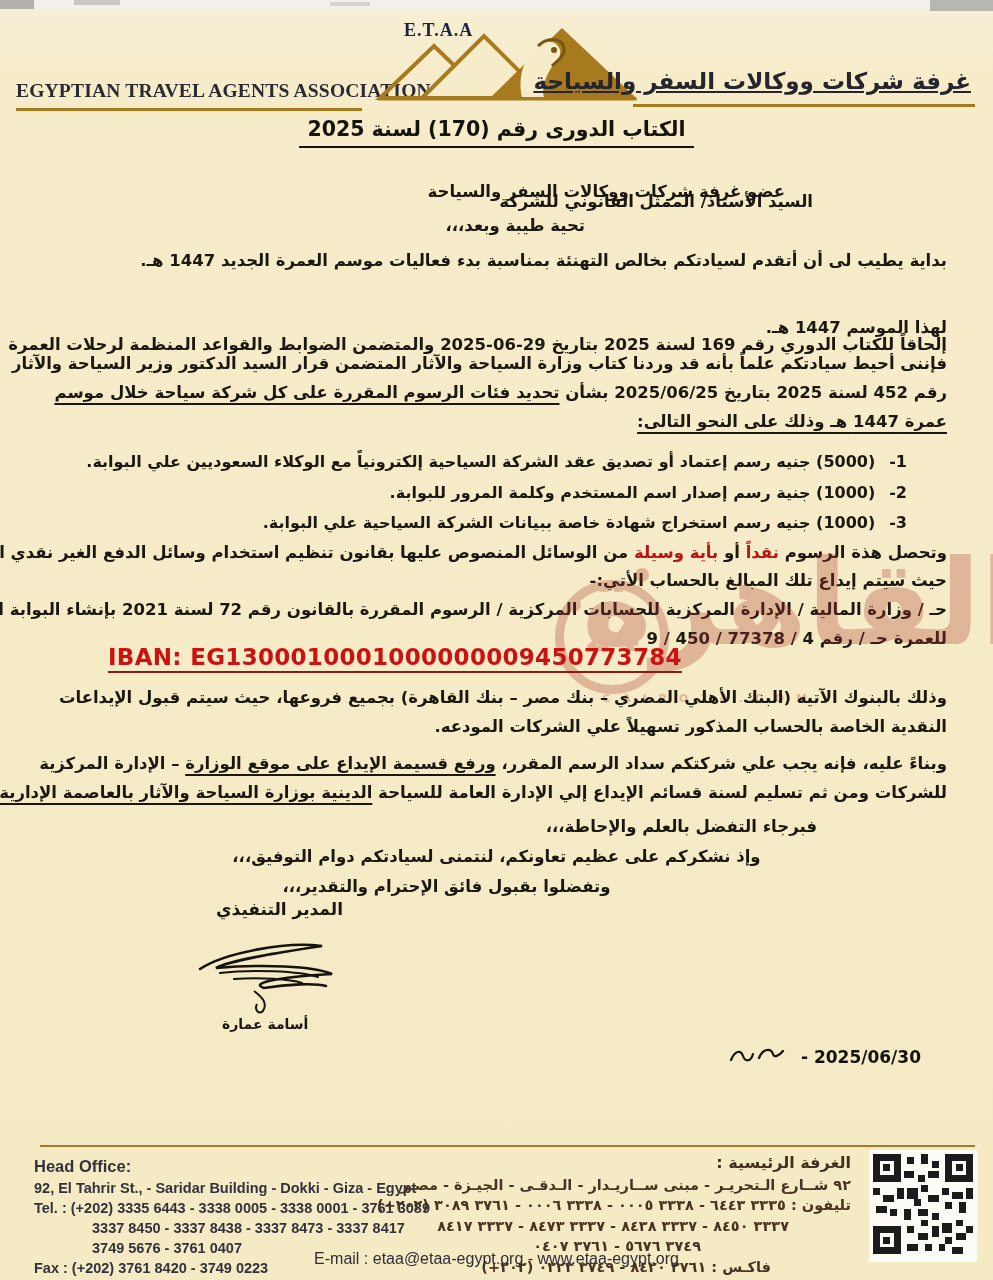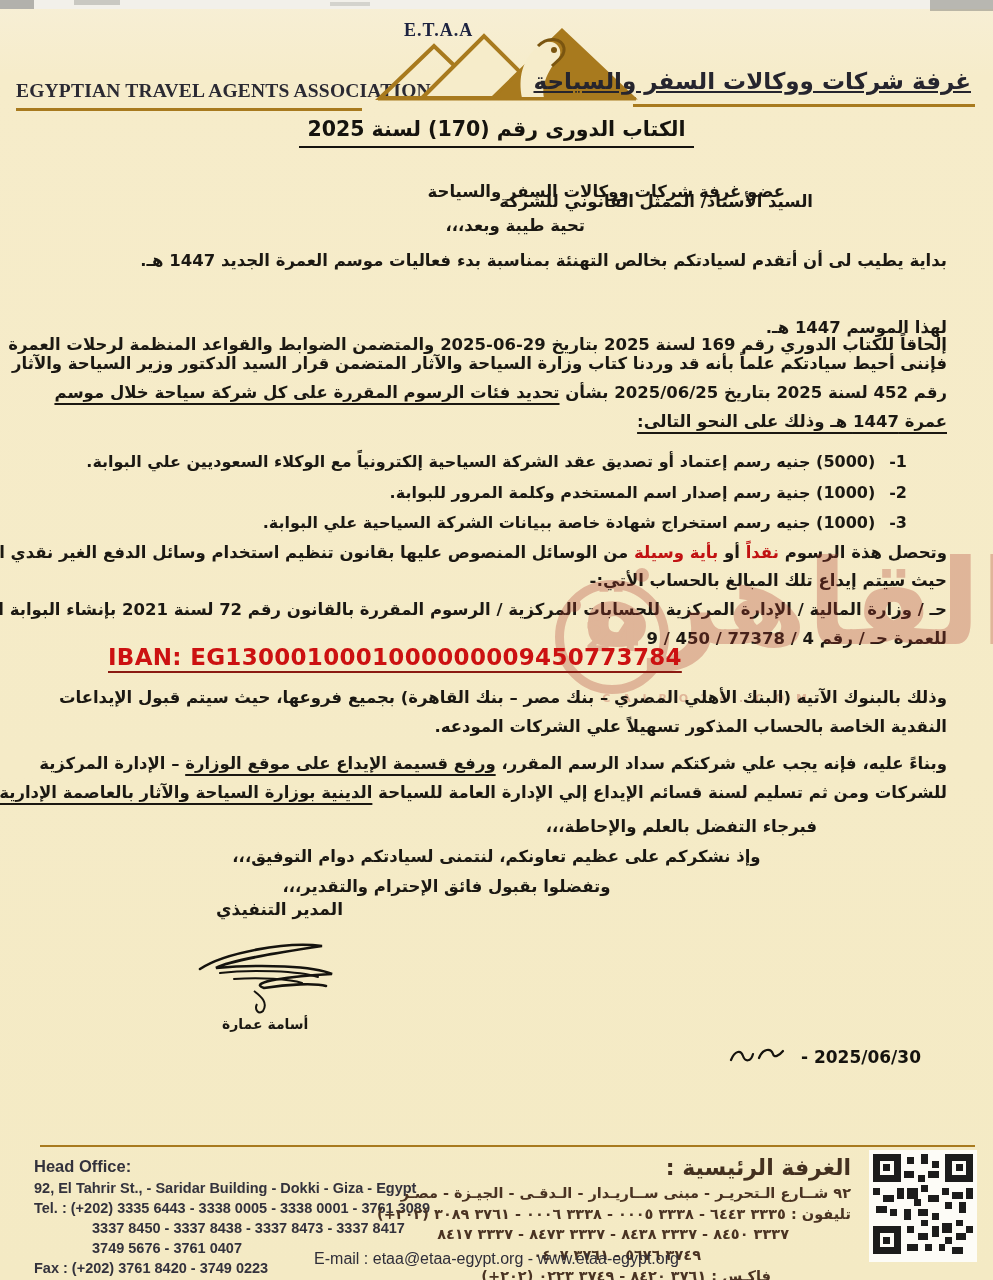--- a/index.html
+++ b/index.html
@@ -47,21 +47,21 @@
   .date-row{position:absolute;right:72px;top:1042px;direction:ltr;display:flex;align-items:center;gap:16px;}
   .date-text{font-weight:bold;font-size:17px;color:#15130e;}
   
   .f-rule{position:absolute;top:1145px;left:40px;right:18px;height:2px;background:#a87a1e;}
   .f-en{position:absolute;left:34px;top:1155px;font-family:"Liberation Sans","DejaVu Sans",sans-serif;
     font-weight:bold;color:#33323c;font-size:14.5px;line-height:1.38;white-space:nowrap;}
   .f-en .f-label{font-size:16.5px;}
   .f-en .indent{padding-left:58px;}
   .f-ar{position:absolute;right:142px;top:1152px;direction:rtl;text-align:right;font-weight:bold;color:#4a3322;
     font-size:14.5px;line-height:1.42;white-space:nowrap;}
-  .f-ar .f-label{font-size:22px;color:#43301f;}
+  .f-ar .f-label{font-size:16px;color:#43301f;}
   .f-ar .c1{margin-right:62px;}
   .f-ar .c2{margin-right:150px;}
   .f-ar .c3{margin-right:80px;}
   .f-email{position:absolute;left:0;right:0;top:1250px;text-align:center;font-family:"Liberation Sans","DejaVu Sans",sans-serif;
     font-weight:normal;font-size:16px;color:#2e2d38;}
   .qr{position:absolute;right:16px;top:1150px;background:#fdfcf7;padding:4px;}
 </style>
 </head>
 <body>
 

